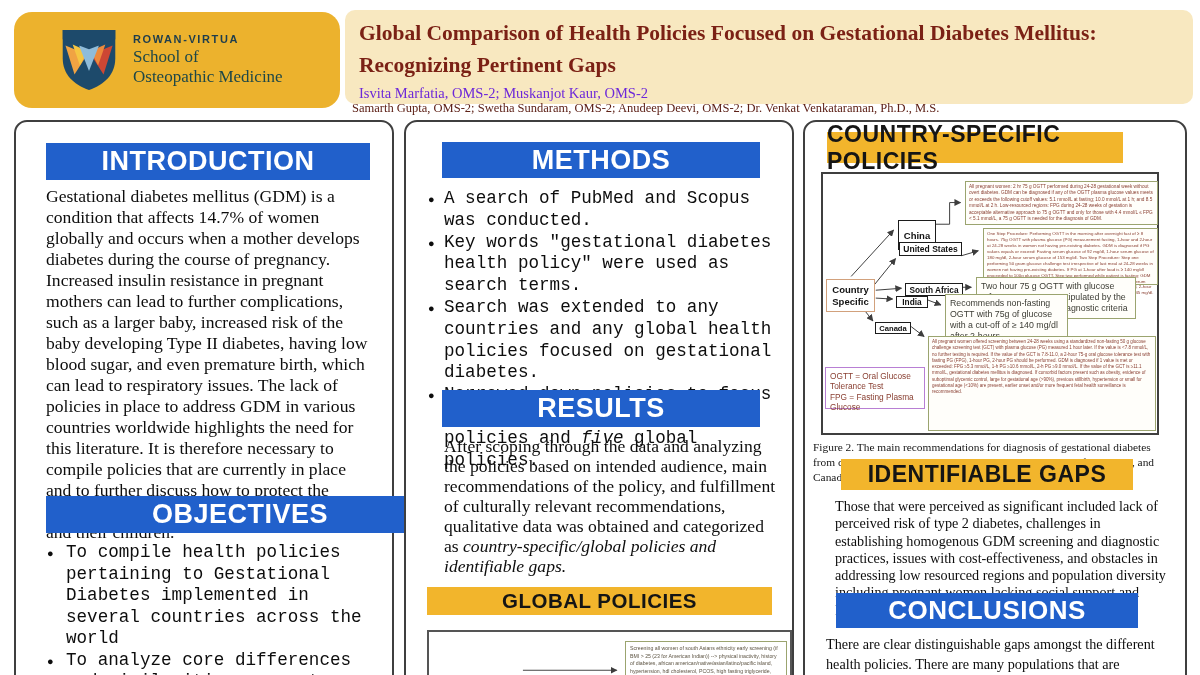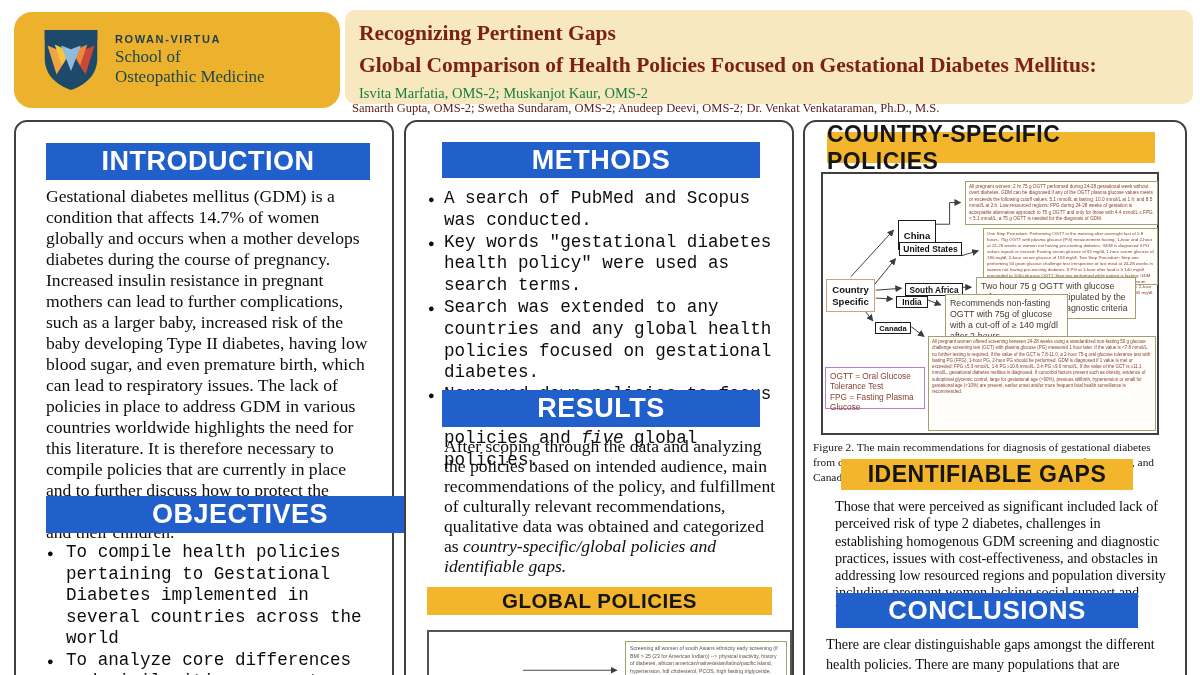--- a/index.html
+++ b/index.html
@@ -1,27 +1,27 @@
 <!DOCTYPE html>
 <html><head>
 <meta charset="utf-8">
 <style>
   * { margin:0; padding:0; box-sizing:border-box; }
   html,body { width:1200px; height:675px; }
   body { position:relative; overflow:hidden; background:#ffffff; font-family:"Liberation Serif", serif; color:#0d0d0d; }
 
   
-  #logo-card { position:absolute; left:14px; top:12px; width:326px; height:96px; background:#ecb22d; border-radius:18px; display:flex; align-items:center; padding-left:28px; gap:15px; }
+  #logo-card { position:absolute; left:14px; top:12px; width:326px; height:96px; background:#ecb22d; border-radius:18px; display:flex; align-items:center; padding-left:46px; gap:15px; }
   .logo-text {}
   .logo-org { font-family:"Liberation Sans",sans-serif; font-size:11px; font-weight:bold; letter-spacing:1.6px; color:#1e3d4d; margin-bottom:2px; }
   .logo-school { font-family:"Liberation Serif",serif; font-size:17px; color:#1e4747; line-height:1.18; }
 
   #title-card { position:absolute; left:345px; top:10px; width:848px; height:94px; background:#f8e8c0; border-radius:10px; padding:7px 14px 0 14px; }
   .poster-title { font-size:21.5px; font-weight:bold; color:#7b2115; line-height:32px; }
-  .authors-primary { margin-top:4px; font-size:14.5px; color:#15803d; }
+  .authors-primary { margin-top:4px; font-size:14.5px; color:#6d28d9; }
   #authors-secondary { position:absolute; left:352px; top:101px; font-size:12.5px; color:#5d2016; }
 
   
   .col { position:absolute; top:120px; height:600px; background:#ffffff; border:2px solid #3f3f3f; border-radius:13px; }
   #col-left  { left:14px;  width:380px; }
   #col-mid   { left:404px; width:390px; }
   #col-right { left:803px; width:384px; }
 
   .banner { position:absolute; display:flex; align-items:center; justify-content:center; font-family:"Liberation Sans",sans-serif; font-weight:bold; letter-spacing:0.5px; }
   .blue   { background:#2160cb; color:#ffffff; }
@@ -40,21 +40,21 @@
   #methods-list   { position:absolute; left:21px; top:66px; width:354px; font-size:17.6px; line-height:21.8px; }
   #methods-list .bullet-item { padding-left:17px; }
   #results-banner { left:36px; top:268px; width:318px; height:37px; font-size:27px; }
   #results-body   { position:absolute; left:38px; top:314px; width:332px; font-size:17.6px; line-height:20px; }
   #gp-banner      { left:21px; top:465px; width:345px; height:28px; font-size:20.5px; }
   #fig1 { position:absolute; left:21px; top:508px; width:365px; height:92px; border:2px solid #555; background:#fff; }
   #fig1-textbox { position:absolute; left:196px; top:9px; width:162px; height:80px; border:1px solid #9ba46f; padding:3px 4px; font-family:"Liberation Sans",sans-serif; font-size:5.2px; line-height:1.45; color:#5c5342; }
   #fig1-arrow-svg { position:absolute; left:0; top:0; width:100%; height:100%; }
 
   
-  #csp-banner  { left:22px; top:10px; width:328px; height:31px; font-size:23px; }
+  #csp-banner  { left:22px; top:10px; width:296px; height:31px; font-size:23px; }
   #fig2 { position:absolute; left:16px; top:50px; width:338px; height:263px; border:2px solid #3f3f3f; background:#fff; }
   #fig2-arrow-svg { position:absolute; left:0; top:0; width:100%; height:100%; }
   .node { position:absolute; border:1.5px solid #1c1c1c; background:#fff; display:flex; align-items:center; justify-content:center; font-family:"Liberation Sans",sans-serif; font-weight:bold; color:#111; }
   #n-china  { left:75px;  top:46px;  width:38px; height:30px; font-size:9.5px; }
   #n-us     { left:76px;  top:68px;  width:63px; height:14px; font-size:8.5px; }
   #n-root   { left:3px;   top:105px; width:49px; height:33px; font-size:9.5px; border-color:#d2a17c; flex-direction:column; line-height:1.2; }
   #n-sa     { left:82px;  top:109px; width:58px; height:13px; font-size:8.3px; }
   #n-india  { left:73px;  top:122px; width:32px; height:12px; font-size:8.3px; }
   #n-canada { left:52px;  top:148px; width:36px; height:12px; font-size:7.6px; }
   .detail { position:absolute; border:1px solid #9ba46f; background:#fffefa; padding:2px 3px; font-family:"Liberation Sans",sans-serif; color:#8a4033; }
@@ -88,22 +88,22 @@
     <path d="M3 3 H61 V13 L32 24 L3 13 Z" fill="#1d4a6b"></path>
   </svg>
   <div class="logo-text">
     <div class="logo-org">ROWAN-VIRTUA</div>
     <div class="logo-school">School of</div>
     <div class="logo-school">Osteopathic Medicine</div>
   </div>
 </div>
 
 <div id="title-card">
+  <div class="poster-title">Global Comparison of Health Policies Focused on Gestational Diabetes Mellitus:</div>
   <div class="poster-title">Recognizing Pertinent Gaps</div>
-  <div class="poster-title">Global Comparison of Health Policies Focused on Gestational Diabetes Mellitus:</div>
   <div class="authors-primary">Isvita Marfatia, OMS-2; Muskanjot Kaur, OMS-2</div>
 </div>
 <div id="authors-secondary">Samarth Gupta, OMS-2; Swetha Sundaram, OMS-2; Anudeep Deevi, OMS-2; Dr. Venkat Venkataraman, Ph.D., M.S.</div>
 
 <div class="col" id="col-left">
   <div class="banner blue" id="intro-banner">INTRODUCTION</div>
   <div id="intro-body">Gestational diabetes mellitus (GDM) is a condition that affects 14.7% of women globally and occurs when a mother develops diabetes during the course of pregnancy. Increased insulin resistance in pregnant mothers can lead to further complications, such as a larger baby, increased risk of the baby developing Type II diabetes, having low blood sugar, and even premature birth, which can lead to respiratory issues. The lack of policies in place to address GDM in various countries worldwide highlights the need for this literature. It is therefore necessary to compile policies that are currently in place and to further discuss how to protect the health of pregnant women who have GDM and their children.</div>
 
   <div class="banner blue" id="obj-banner">OBJECTIVES</div>
   <div id="obj-list">

